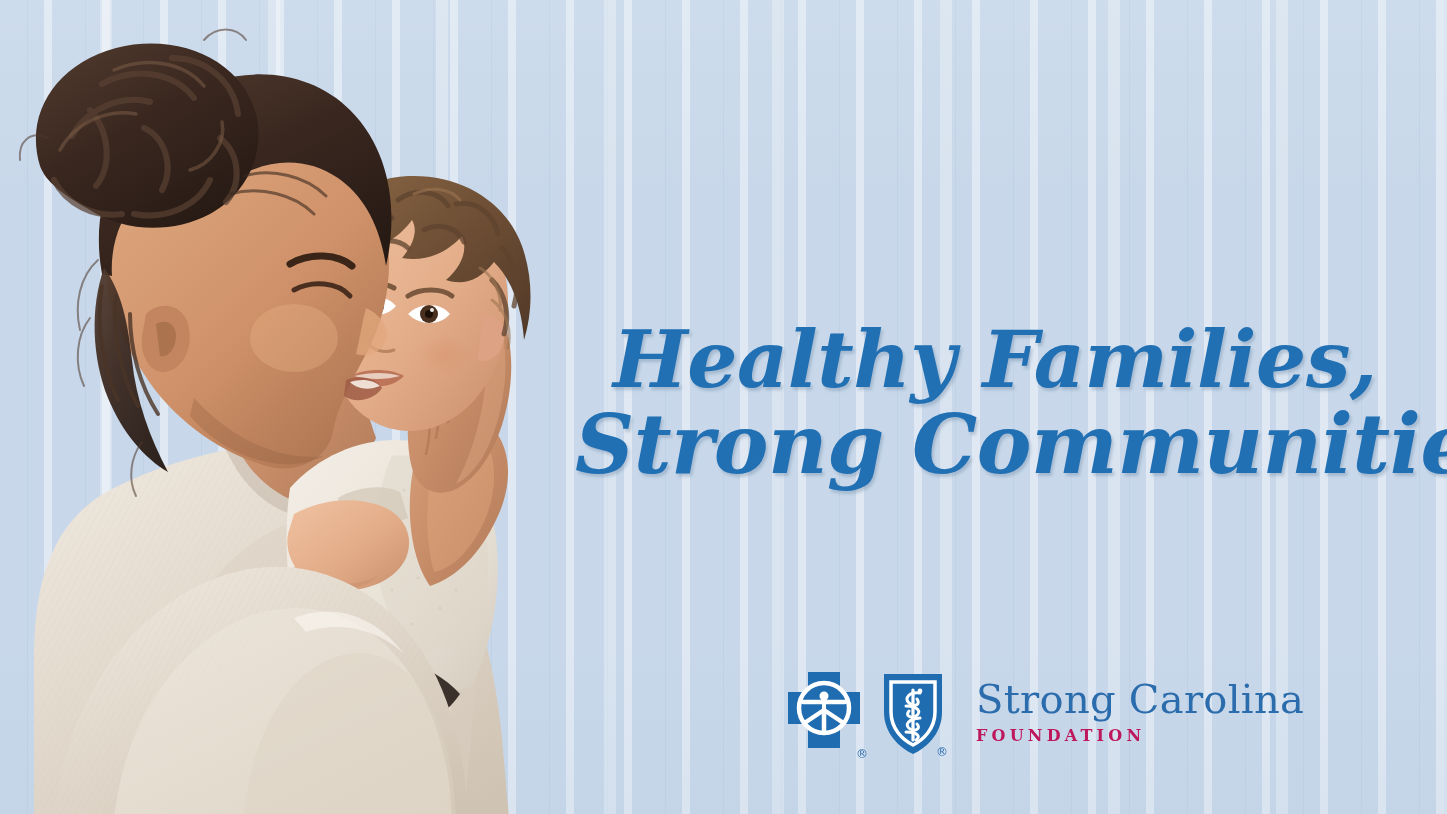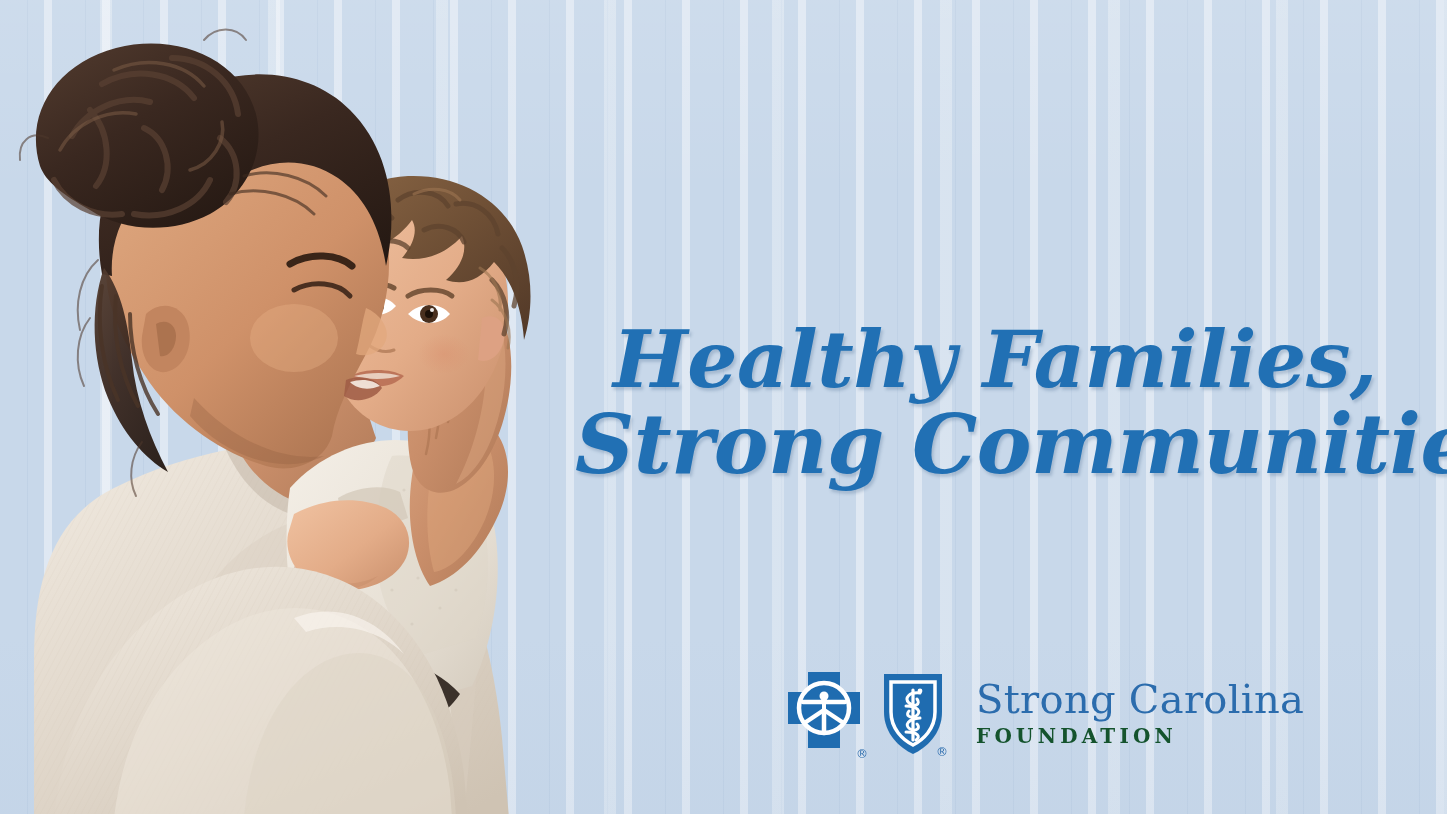--- a/index.html
+++ b/index.html
@@ -97,23 +97,23 @@
   .logo-name{
     font-family:"DejaVu Serif", "Liberation Serif", serif;
     font-size:40px;
     font-weight:400;
     color:#2b6cad;
     line-height:44px;
     letter-spacing:0.3px;
   }
   .logo-sub{
     font-family:"DejaVu Serif", "Liberation Serif", serif;
-    font-size:20px;
+    font-size:16px;
     font-weight:700;
-    color:#14532d;
+    color:#be185d;
     letter-spacing:4.2px;
     line-height:26px;
     margin-top:2px;
   }
 </style>
 </head>
 <body>
 
 <div id="banner">
 

